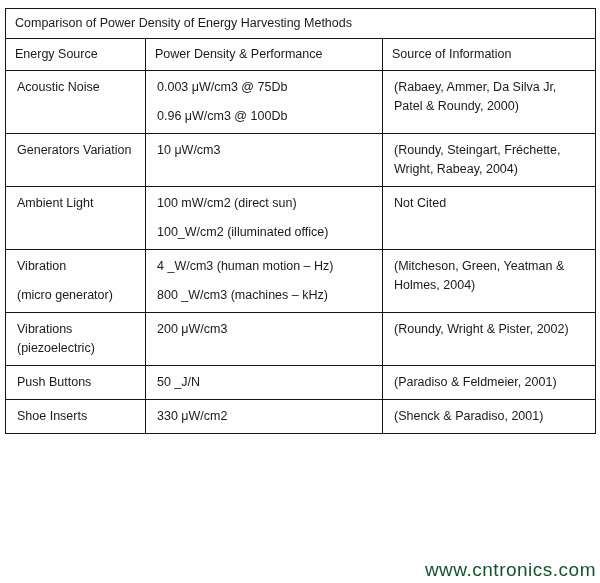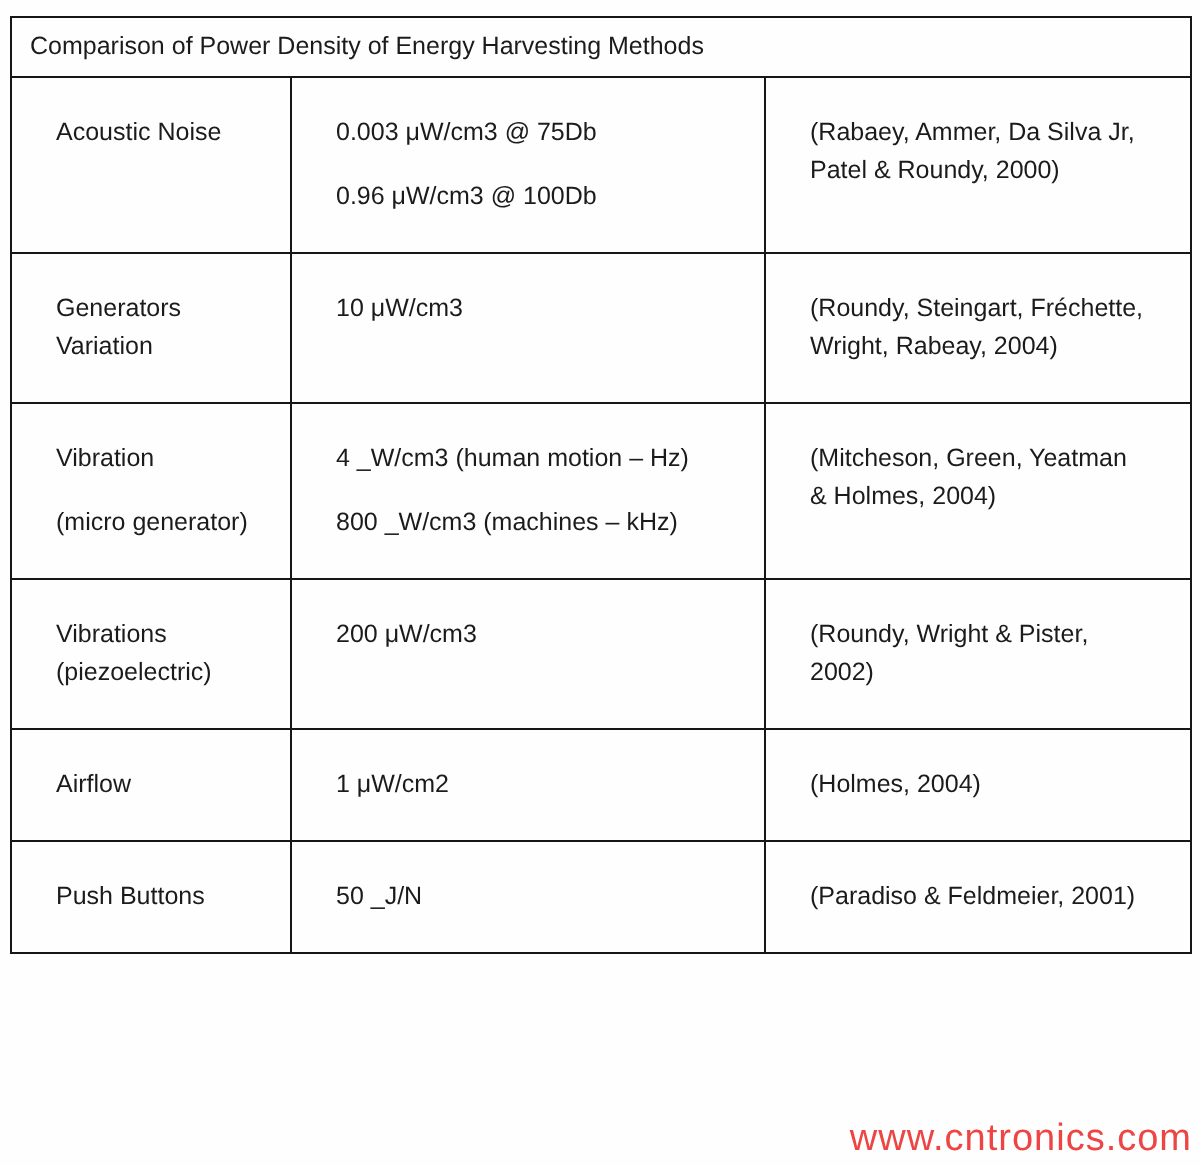--- a/index.html
+++ b/index.html
@@ -38,21 +38,21 @@
     overflow: hidden;
   }
   td.title-cell {
     padding-top: 3px;
     padding-bottom: 3px;
   }
   tr.header-row th {
     padding-top: 6px;
     padding-bottom: 6px;
   }
-  .para { margin: 13px; }
+  .para { margin: 2px; }
   .para + .para { margin-top: 10px; }
   .watermark {
     position: absolute;
     right: 4px;
     bottom: 2px;
     font-size: 19px;
     letter-spacing: 0.5px;
     color: #aac49f;
     white-space: nowrap;
   }
@@ -63,20 +63,25 @@
 <div class="page">
   <table class="harvest">
     <colgroup>
       <col style="width:140px">
       <col style="width:237px">
       <col style="width:213px">
     </colgroup>
     <thead>
       <tr class="title-row">
         <td class="title-cell" colspan="3">Comparison of Power Density of Energy Harvesting Methods</td>
+      </tr>
+      <tr class="header-row">
+        <th>Energy Source</th>
+        <th>Power Density &amp; Performance</th>
+        <th>Source of Information</th>
       </tr>
     </thead>
     <tbody>
   <tr>
     <td>
             <div class="para">Acoustic Noise</div>
           </td>
     <td>
             <div class="para">0.003 μW/cm3 @ 75Db</div>
             <div class="para">0.96 μW/cm3 @ 100Db</div>
@@ -92,20 +97,32 @@
           </td>
     <td>
             <div class="para">10 μW/cm3</div>
           </td>
     <td>
             <div class="para">(Roundy, Steingart, Fréchette, Wright, Rabeay, 2004)</div>
           </td>
   </tr>
 
 
+  <tr>
+    <td>
+            <div class="para">Ambient Light</div>
+          </td>
+    <td>
+            <div class="para">100 mW/cm2 (direct sun)</div>
+            <div class="para">100_W/cm2 (illuminated office)</div>
+          </td>
+    <td>
+            <div class="para">Not Cited</div>
+          </td>
+  </tr>
 
 
   <tr>
     <td>
             <div class="para">Vibration</div>
             <div class="para">(micro generator)</div>
           </td>
     <td>
             <div class="para">4 _W/cm3 (human motion – Hz)</div>
             <div class="para">800 _W/cm3 (machines – kHz)</div>
@@ -120,43 +137,43 @@
             <div class="para">Vibrations (piezoelectric)</div>
           </td>
     <td>
             <div class="para">200 μW/cm3</div>
           </td>
     <td>
             <div class="para">(Roundy, Wright &amp; Pister, 2002)</div>
           </td>
   </tr>
 
-  <tr>
-    <td>
-            <div class="para">Airflow</div>
-          </td>
-    <td>
-            <div class="para">1 μW/cm2</div>
-          </td>
-    <td>
-            <div class="para">(Holmes, 2004)</div>
-          </td>
-  </tr>
 
   <tr>
     <td>
             <div class="para">Push Buttons</div>
           </td>
     <td>
             <div class="para">50 _J/N</div>
           </td>
     <td>
             <div class="para">(Paradiso &amp; Feldmeier, 2001)</div>
           </td>
   </tr>
 
+  <tr>
+    <td>
+            <div class="para">Shoe Inserts</div>
+          </td>
+    <td>
+            <div class="para">330 μW/cm2</div>
+          </td>
+    <td>
+            <div class="para">(Shenck &amp; Paradiso, 2001)</div>
+          </td>
+  </tr>
 
 
 </tbody>
   </table>
 
-  <div class="watermark" style="color: #ef4444;">www.cntronics.com</div>
+  <div class="watermark" style="color: #14532d;">www.cntronics.com</div>
 </div>
 
 </body></html>

